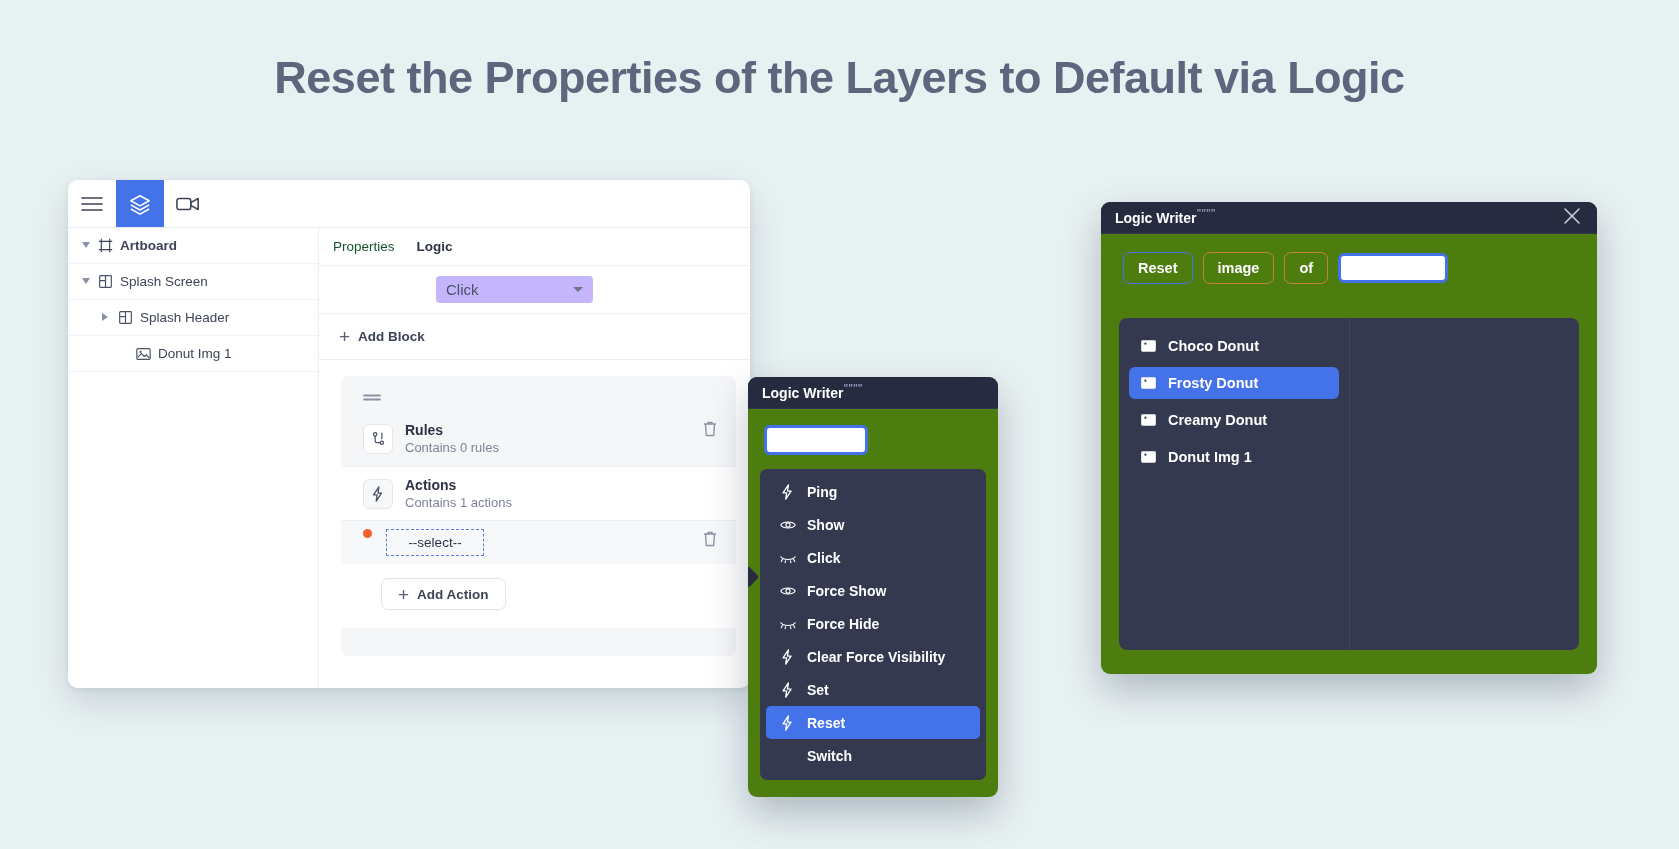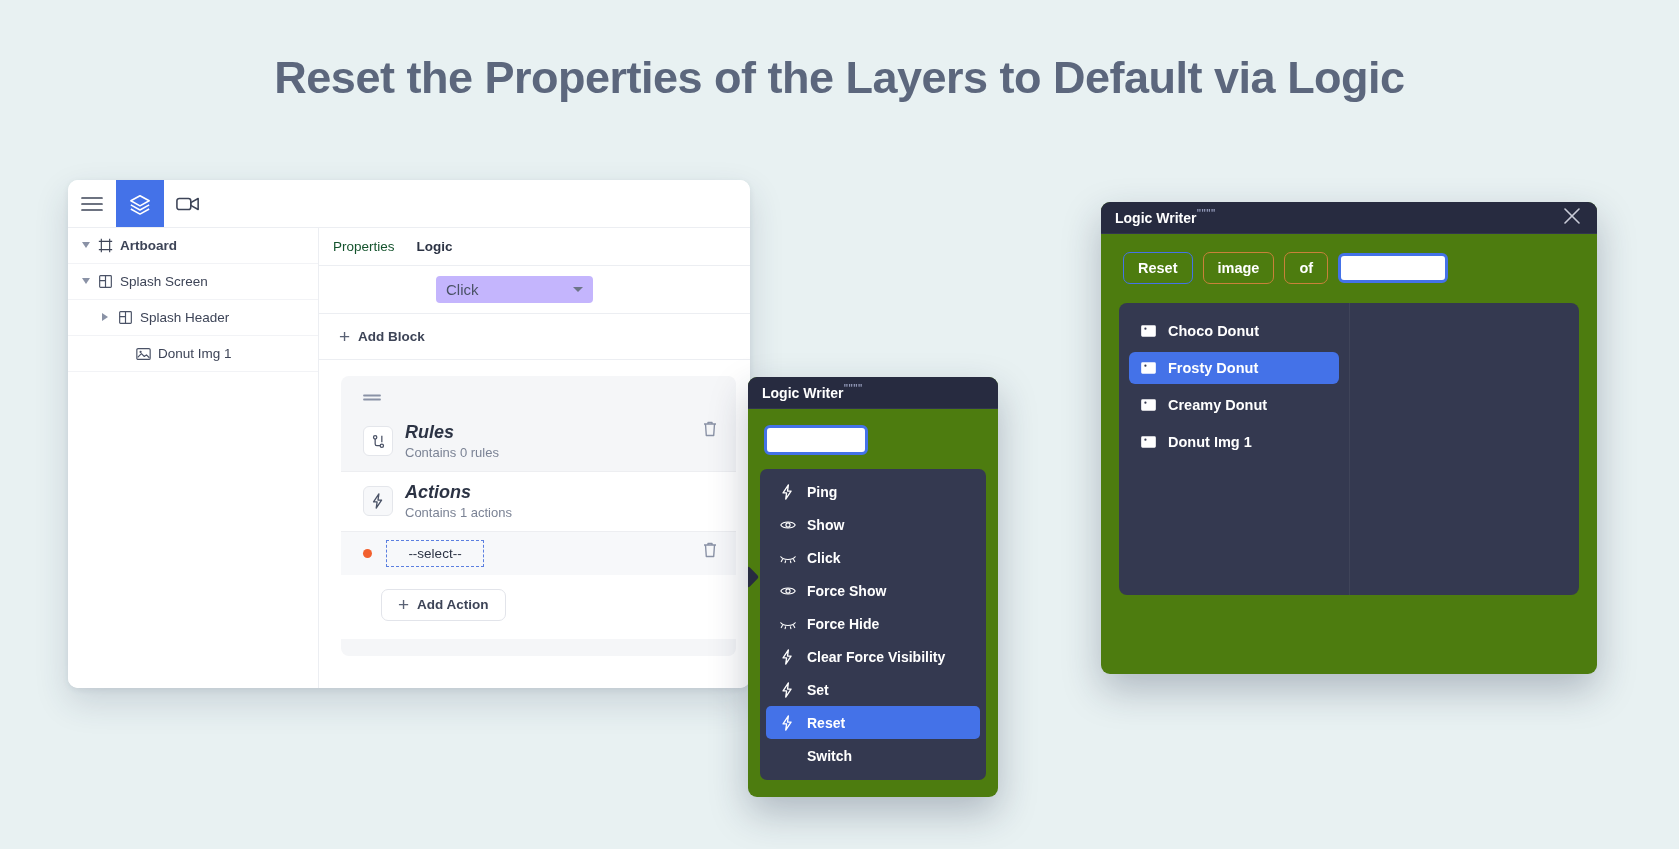--- a/index.html
+++ b/index.html
@@ -103,27 +103,27 @@
     display: flex; align-items: center; gap: 12px;
     padding: 9px 22px;
   }
   .row-actions { background: #fff; border-top: 1px solid #edeef1; }
   .sq-ico {
     width: 30px; height: 30px; border-radius: 6px; background: #fff;
     border: 1px solid #e4e6eb; display: flex; align-items: center; justify-content: center;
     flex: none;
   }
   .row-actions .sq-ico { background: #f7f8fa; }
-  .row-title { font-size: 18px; font-weight: 700; color: #2c3344; line-height: 1.3; font-style: italic; }
+  .row-title { font-size: 14px; font-weight: 700; color: #2c3344; line-height: 1.3; }
   .row-sub { font-size: 13px; color: #7b8395; line-height: 1.35; }
   .trash {
     position: absolute; right: 18px; cursor: pointer;
   }
   .action-item {
-    display: flex; align-items: center; gap: 14px;
+    display: flex; align-items: flex-start; gap: 14px;
     background: #f7f8fa; padding: 8px 22px; position: relative;
     border-top: 1px solid #edeef1;
   }
   .dot { width: 9px; height: 9px; border-radius: 50%; background: #f2602e; flex: none; }
   .select-empty {
     width: 98px; height: 27px; border: 1px dashed #5b7fe0;
     display: flex; align-items: center; justify-content: center;
     font-size: 13.5px; color: #2c3344; background: transparent; cursor: pointer;
   }
   .addaction-wrap { background: #fff; padding: 14px 0 18px 40px; }
@@ -183,22 +183,22 @@
   .crumbs { display: flex; align-items: center; gap: 10px; padding: 18px 0 16px 22px; }
   .crumb {
     height: 32px; padding: 0 14px; border-radius: 7px;
     display: flex; align-items: center; font-size: 14.5px; font-weight: 700;
     background: transparent; cursor: pointer;
   }
   .crumb.blue { border: 1px solid #4472e8; }
   .crumb.amber { border: 1px solid #c8813a; }
   #lw-target .lw-input { width: 110px; }
   .picker {
-    margin: 3px 18px 18px 18px; background: #343950; border-radius: 8px;
-    height: 292px; display: flex;
+    margin: 18px 18px 18px 18px; background: #343950; border-radius: 8px;
+    height: 332px; display: flex;
   }
   .picker-col { width: 252px; padding: 12px 10px; }
   .picker-div { width: 1px; background: #3f4459; }
   .pick {
     display: flex; align-items: center; gap: 10px;
     height: 32px; padding: 0 12px; border-radius: 6px;
     font-size: 14.5px; font-weight: 700; color: #fff;
     margin-bottom: 5px; cursor: pointer;
   }
   .pick.selected { background: #4472e8; }

